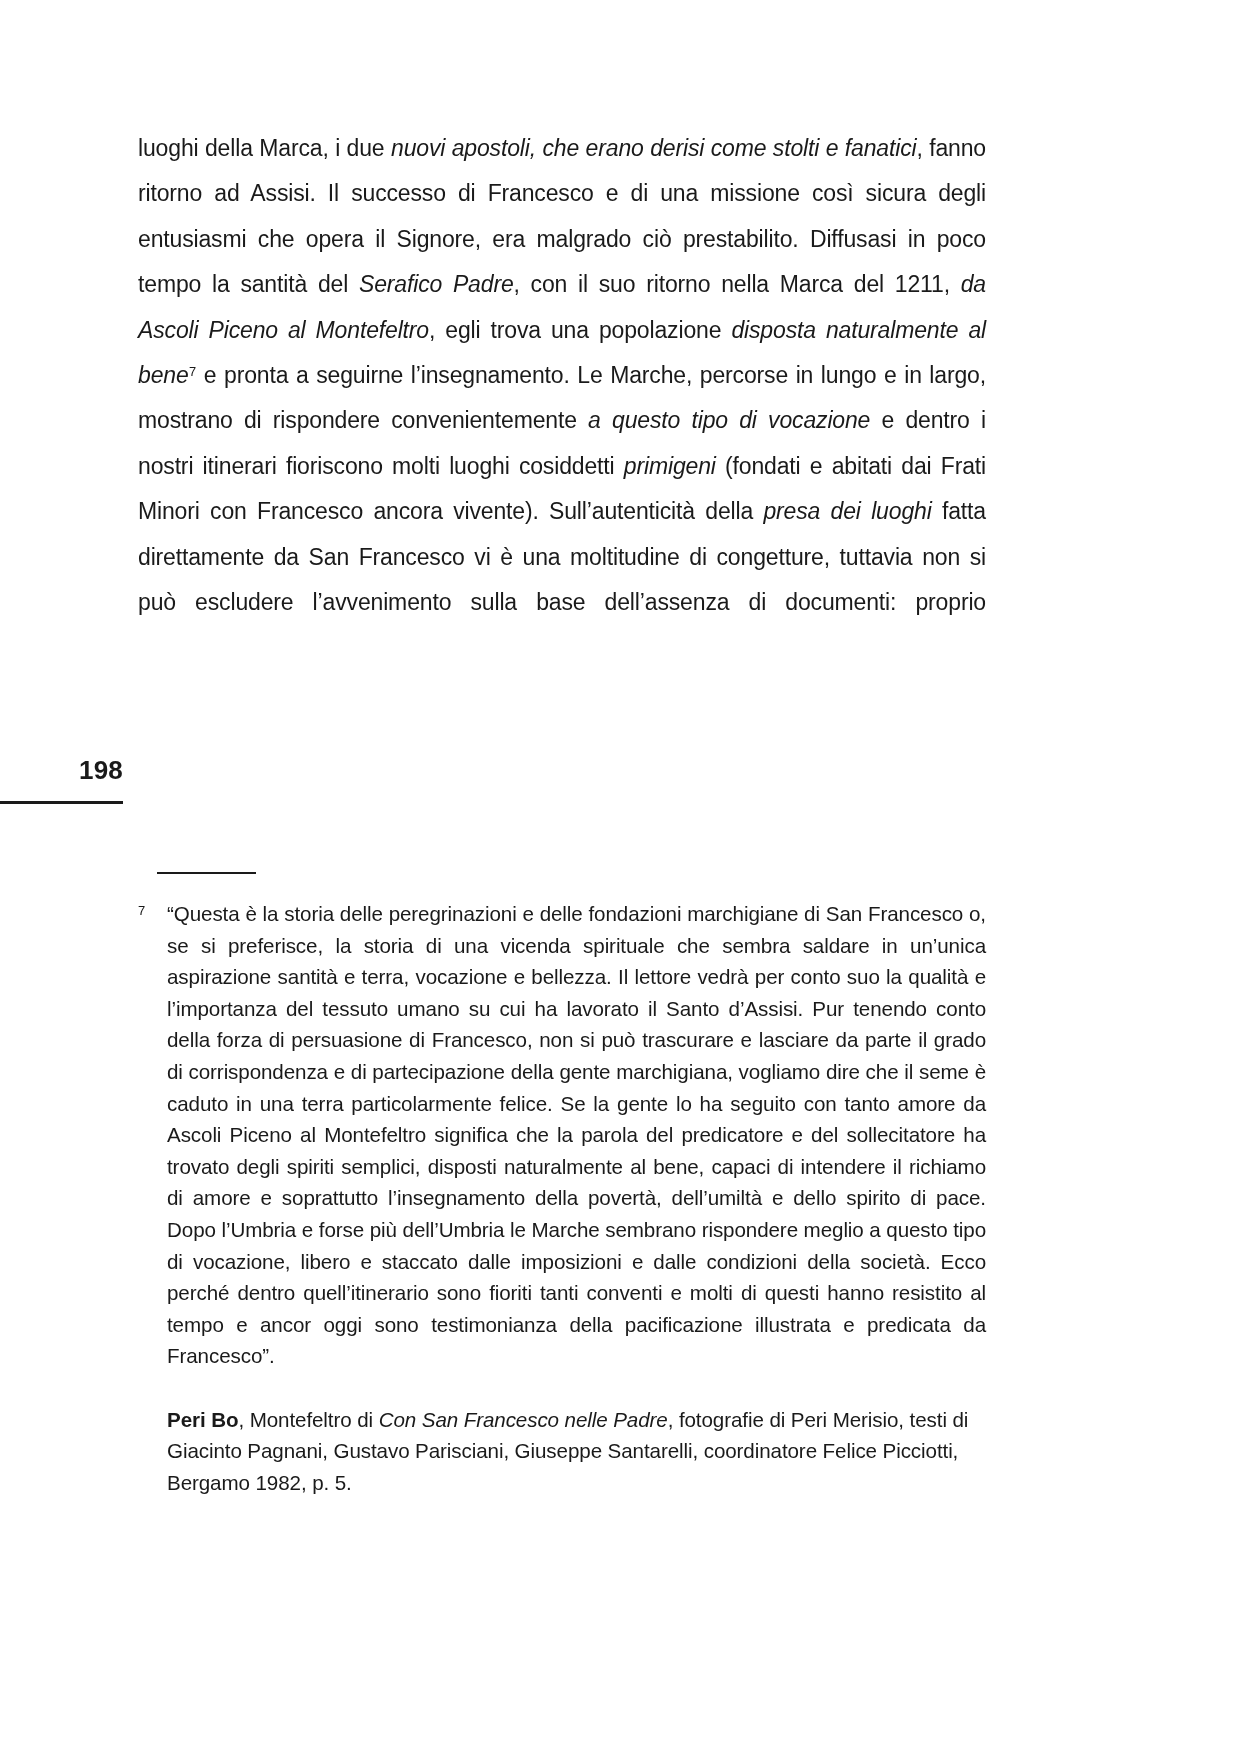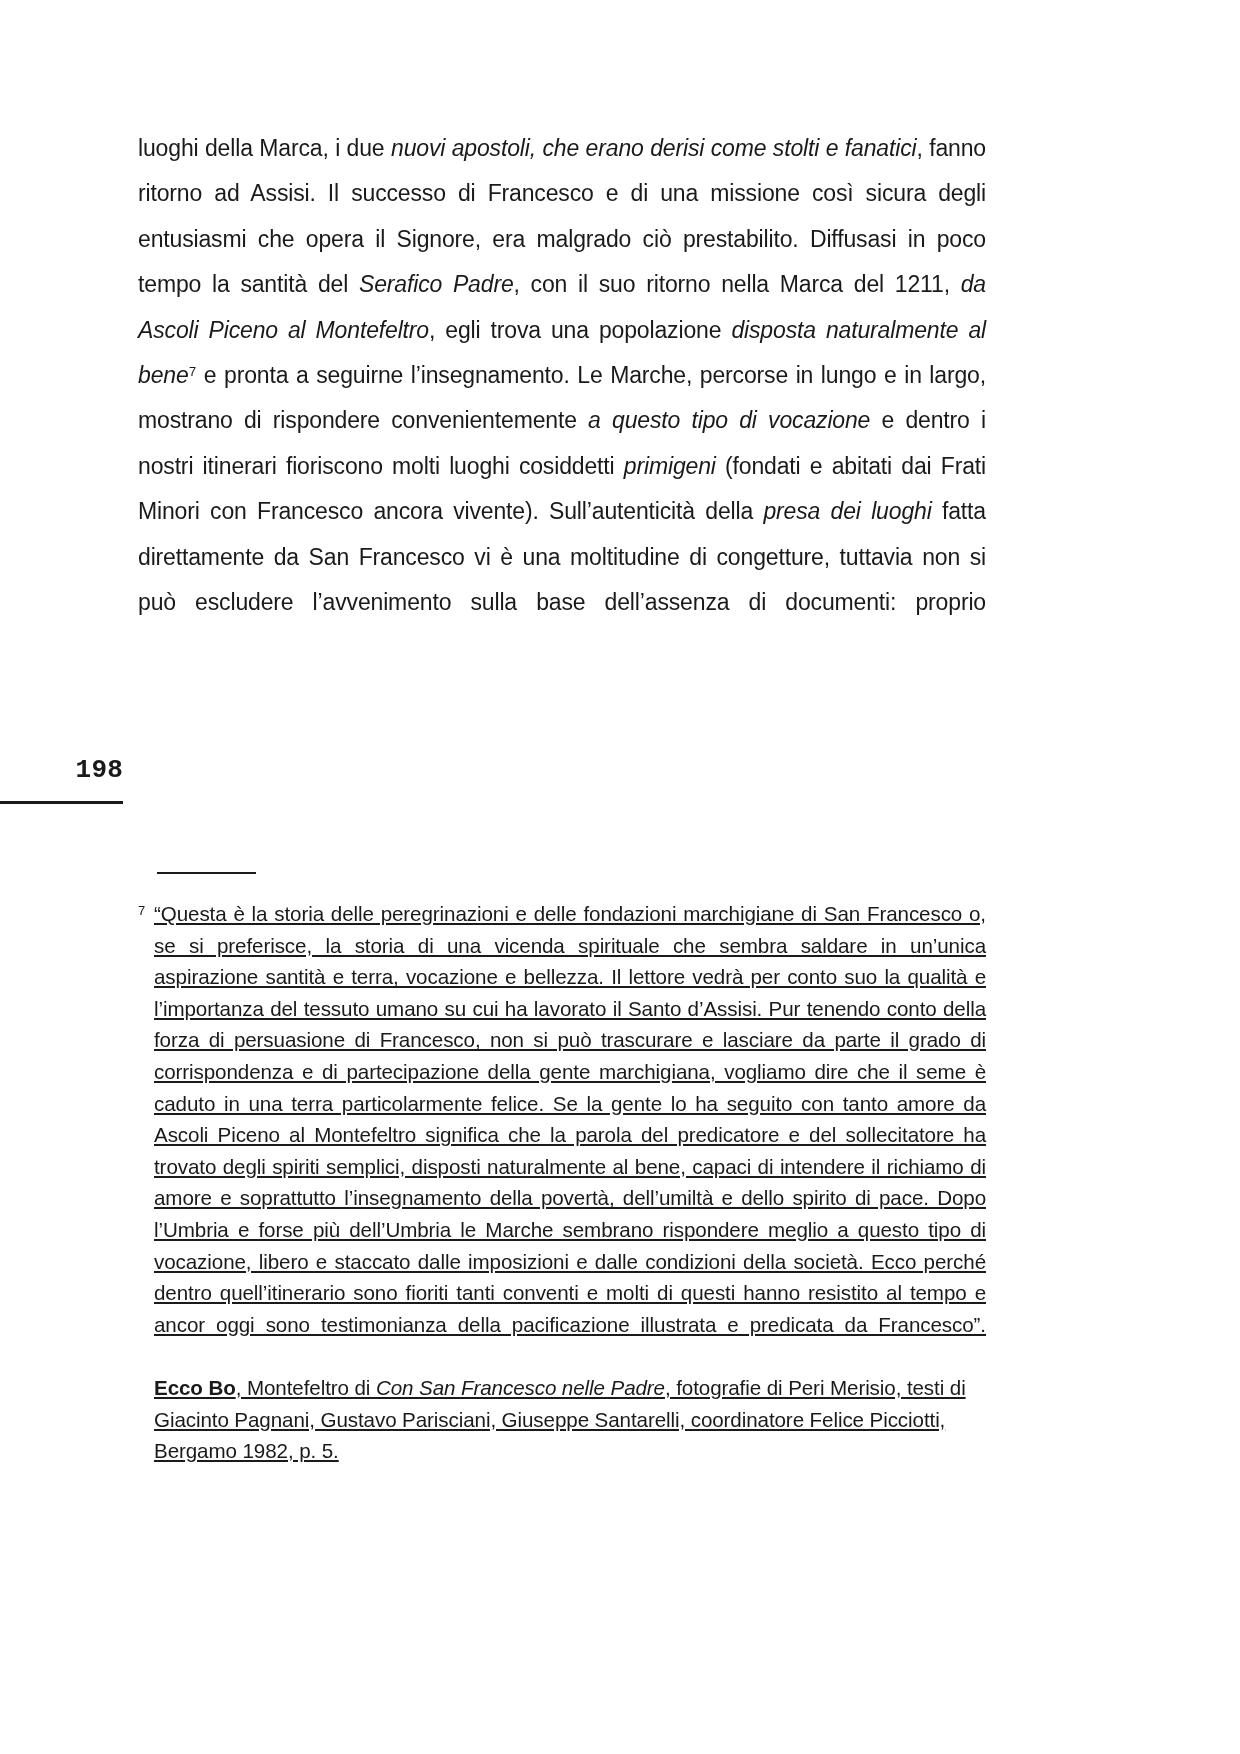--- a/index.html
+++ b/index.html
@@ -61,21 +61,20 @@
   .folio {
     position: absolute;
     left: 0;
     top: 755px;
     width: 123px;
     text-align: right;
     font-size: 26px;
     font-weight: 700;
     letter-spacing: 0.2px;
     color: #1a1a1a;
-    font-family: Liberation Mono, monospace;
   }
   .folio-rule {
     position: absolute;
     left: 0;
     top: 801px;
     width: 123px;
     height: 3px;
     background: #1a1a1a;
   }
 
@@ -104,22 +103,21 @@
   .footnote .fn-marker {
     position: absolute;
     left: 0;
     top: 0;
     width: 36px;
     font-size: 13px;
     line-height: 26px;
     text-align: left;
   }
   .footnote .fn-body {
-    margin-left: 16px;
-    text-decoration: underline;
+    margin-left: 29px;
   }
   .footnote .fn-body p {
     margin: 0;
     text-align: justify;
   }
   .footnote .fn-body p.just::after {
     content: "";
     display: inline-block;
     width: 100%;
   }
@@ -138,17 +136,17 @@
 
   <div class="folio">198</div>
   <div class="folio-rule"></div>
 
   <div class="fn-rule"></div>
 
   <div class="footnote">
     <div class="fn-marker">7</div>
     <div class="fn-body">
       <p class="just"><span>“Questa è la storia delle peregrinazioni e delle fondazioni marchigiane di San Francesco o, se si preferisce, la storia di una vicenda spirituale che sembra saldare in un’unica aspirazione santità e terra, vocazione e bellezza. Il lettore vedrà per conto suo la qualità e l’importanza del tessuto umano su cui ha lavorato il Santo d’Assisi. Pur tenendo conto della forza di persuasione di Francesco, non si può trascurare e lasciare da parte il grado di corrispondenza e di partecipazione della gente marchigiana, vogliamo dire che il seme è caduto in una terra particolarmente felice. Se la gente lo ha seguito con tanto amore da Ascoli Piceno al Montefeltro significa che la parola del predicatore e del sollecitatore ha trovato degli spiriti semplici, disposti naturalmente al bene, capaci di intendere il richiamo di amore e soprattutto l’insegnamento della povertà, dell’umiltà e dello spirito di pace. Dopo l’Umbria e forse più dell’Umbria le Marche sembrano rispondere meglio a questo tipo di vocazione, libero e staccato dalle imposizioni e dalle condizioni della società. Ecco perché dentro quell’itinerario sono fioriti tanti conventi e molti di questi hanno resistito al tempo e ancor oggi sono testimonianza della pacificazione illustrata e predicata da Francesco”.</span></p>
-      <p class="last"><b>Ecco Bo</b><span>, Montefeltro di </span><i>Con San Francesco nelle Padre</i><span>, fotografie di Peri Merisio, testi di Giacinto Pagnani, Gustavo Parisciani, Giuseppe Santarelli, coordinatore Felice Picciotti, Bergamo 1982, p. 5.</span></p>
+      <p class="last"><b>Peri Bo</b><span>, Montefeltro di </span><i>Con San Francesco nelle Padre</i><span>, fotografie di Peri Merisio, testi di Giacinto Pagnani, Gustavo Parisciani, Giuseppe Santarelli, coordinatore Felice Picciotti, Bergamo 1982, p. 5.</span></p>
     </div>
   </div>
 
 </div>
 
 </body></html>

